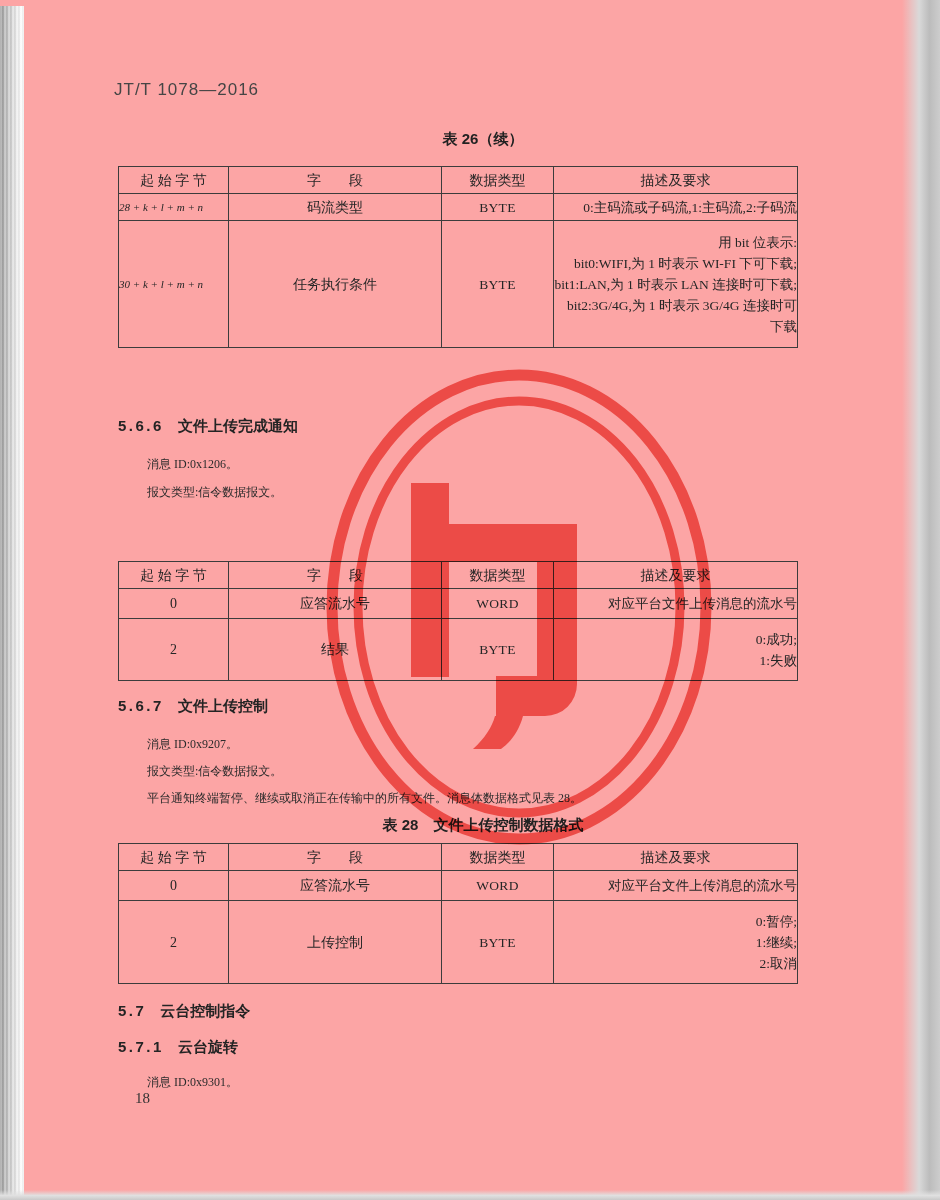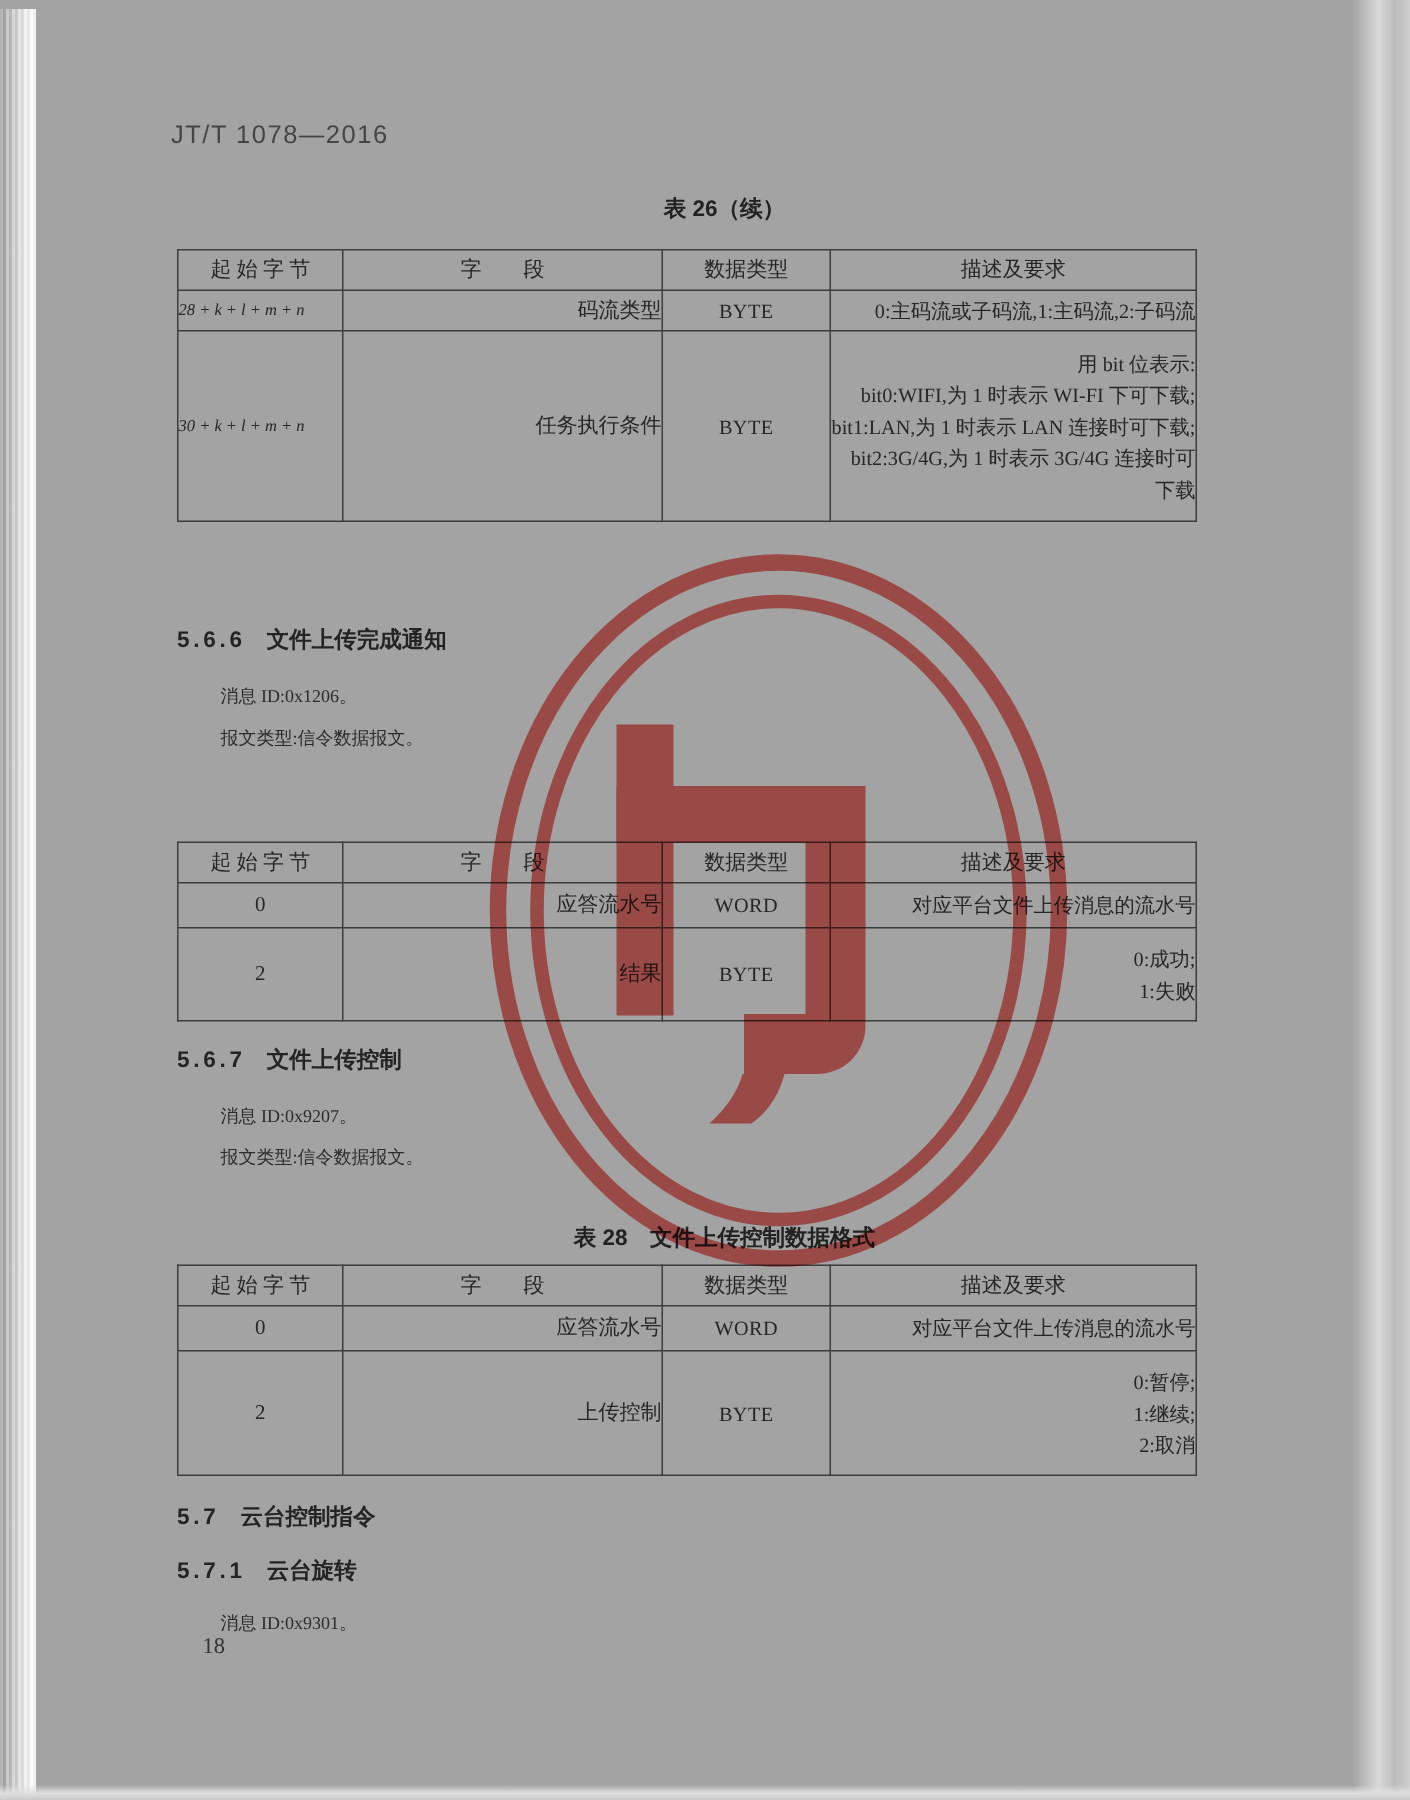--- a/index.html
+++ b/index.html
@@ -1,18 +1,18 @@
 <!DOCTYPE html>
 <html><head>
 <meta charset="utf-8">
 <style>
   html,body{margin:0;padding:0;background:#ffffff;}
   body{width:940px;height:1200px;position:relative;overflow:hidden;
        font-family:"Liberation Serif", serif; color:#2e2e2e;}
-  .scan{position:absolute;inset:0;background:#a3a3a3;}
+  .scan{position:absolute;inset:0;background:#fca5a5;}
 
   
   .edge{position:absolute;pointer-events:none;}
   .edge-left{left:0;top:6px;bottom:0;width:24px;
     background:linear-gradient(90deg,#989898 0%,#b9b9b9 22%,#dedede 55%,#f6f6f6 80%,#ffffff 100%);}
   .edge-left::after{content:"";position:absolute;inset:0;
     background:repeating-linear-gradient(90deg,rgba(255,255,255,.25) 0 2px,rgba(0,0,0,.05) 2px 4px);}
   .edge-right{right:0;top:0;bottom:0;width:38px;
     background:linear-gradient(90deg,rgba(255,255,255,0) 0%,#d9d9d9 45%,#bcbcbc 72%,#cdcdcd 100%);}
   .edge-bottom{left:0;right:0;bottom:0;height:10px;
@@ -25,21 +25,21 @@
     font-family:"Liberation Sans",sans-serif;font-weight:bold;font-size:15px;color:#222;}
 
   table.gbt{position:absolute;left:118px;width:680px;border-collapse:collapse;table-layout:fixed;
     font-size:14px;color:#262626;}
   table.gbt th,table.gbt td{border:1px solid #3c3c3c;padding:0;vertical-align:middle;
     font-weight:normal;line-height:21px;}
   table.gbt{border:1.5px solid #333;}
   tr.hd th{text-align:center;font-size:14px;}
   td.sb{text-align:center;}
   td.sbm{font-style:italic;font-size:11px;padding:0 2px 0 4px;text-align:left;white-space:nowrap;}
-  td.fld{text-align:right;padding-left:15px;}
+  td.fld{text-align:center;padding-left:15px;}
   td.dt{text-align:center;font-size:13.5px;letter-spacing:.3px;}
   td.desc{text-align:right;padding:4px 8px 4px 11px;font-size:13.5px;}
   td.desc .ind{padding-left:7px;}
 
   .sec{position:absolute;left:118px;font-family:"Liberation Sans",sans-serif;
     font-weight:bold;font-size:15px;color:#242424;}
   .sec .num{letter-spacing:2.5px;margin-right:14px;}
   .bodyline{position:absolute;left:147px;font-size:12px;color:#2b2b2b;white-space:nowrap;}
   .pageno{position:absolute;left:135px;top:1090px;font-size:15px;color:#333;}
 
@@ -128,20 +128,21 @@
       </td>
     </tr>
   </tbody>
     </table>
 
   <div class="sec" style="top:697px">
     <span class="num">5.6.7</span><span>文件上传控制</span>
   </div>
   <div class="bodyline" style="top:736px">消息 ID:0x9207。</div>
   <div class="bodyline" style="top:763px">报文类型:信令数据报文。</div>
+  <div class="bodyline" style="top:790px">平台通知终端暂停、继续或取消正在传输中的所有文件。消息体数据格式见表 28。</div>
 
   <div class="caption" style="top:816px">表 28　文件上传控制数据格式</div>
   <table class="gbt" style="top:843px">
     <colgroup>
         <col style="width:110px">
         <col style="width:213px">
         <col style="width:112px">
         <col>
       </colgroup>
     <tbody>

